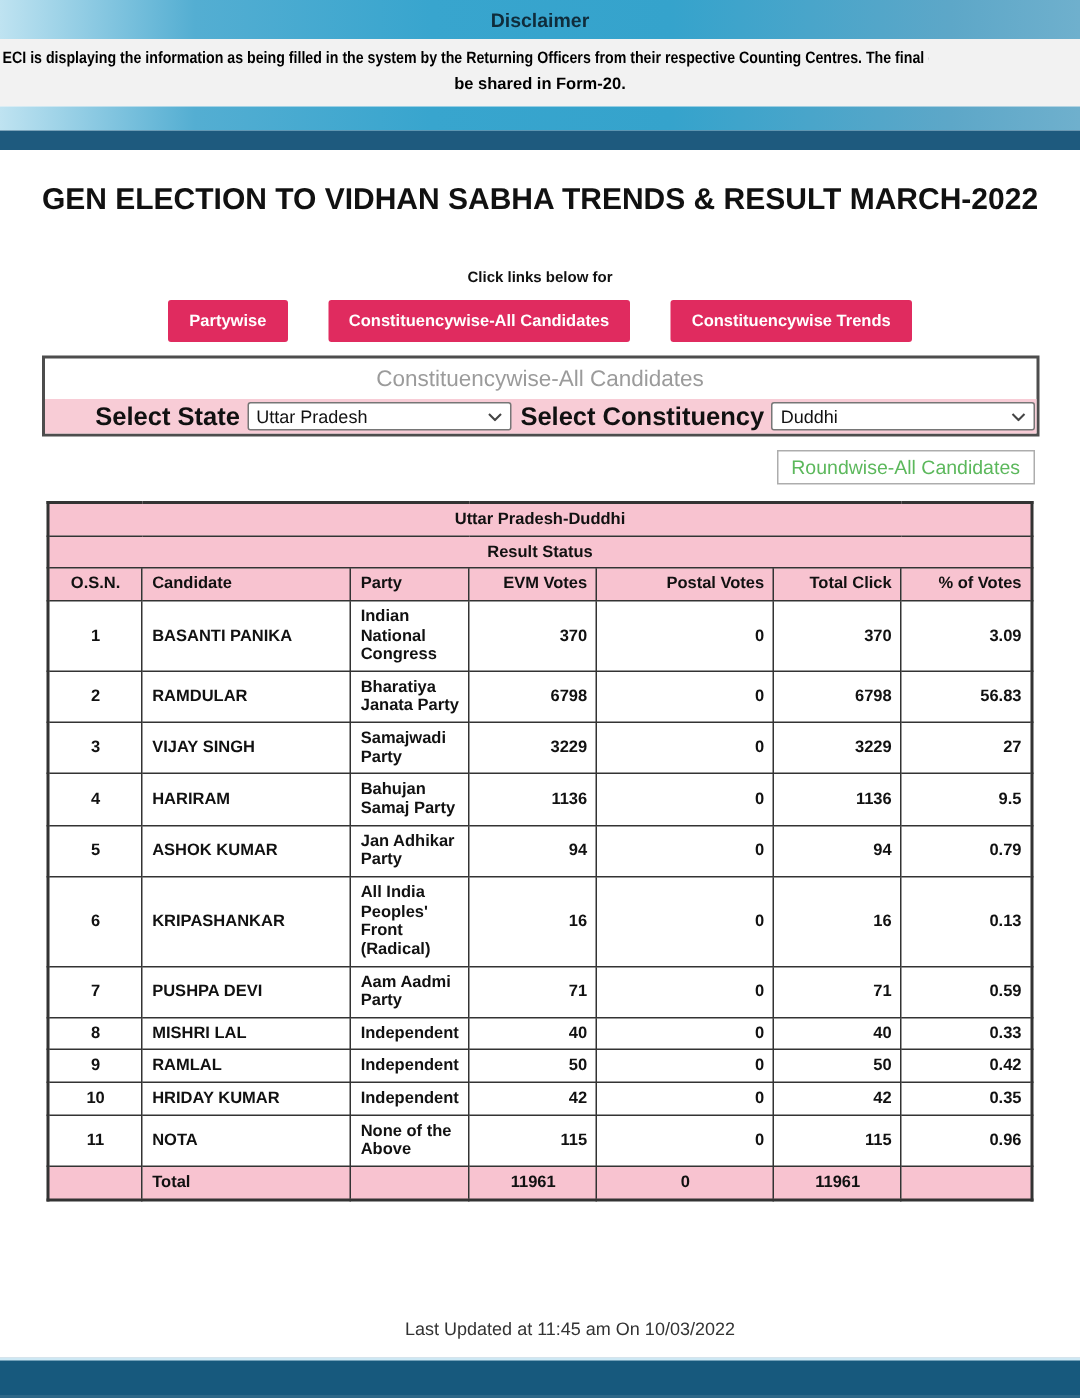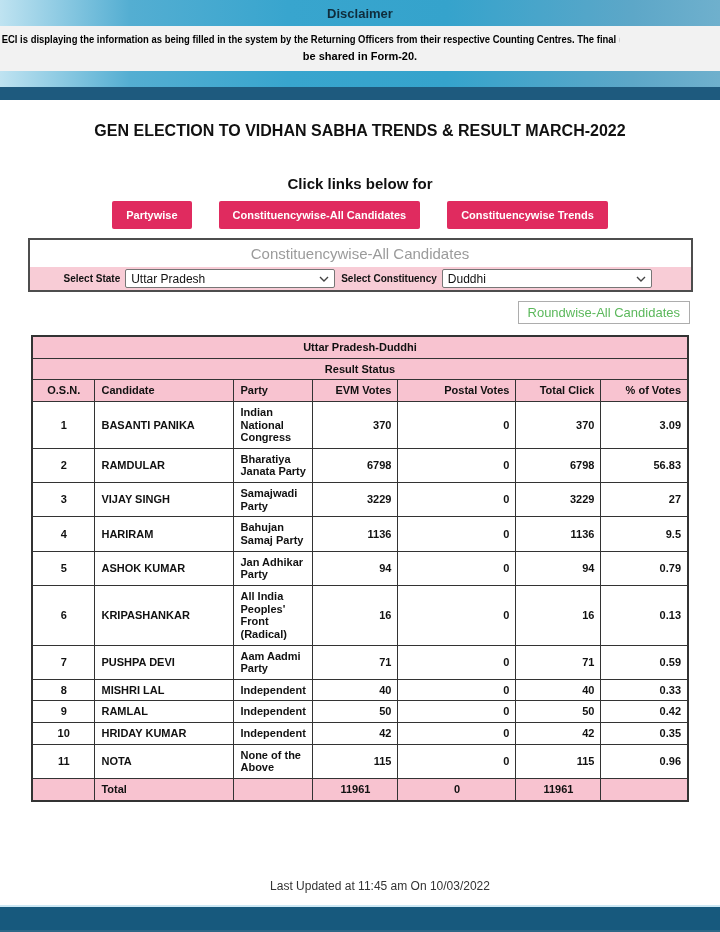--- a/index.html
+++ b/index.html
@@ -14,31 +14,31 @@
   .disclaimer-box { flex: 0 0 auto; background: #f2f2f2; padding: 7px 0 9px; color: #000; font-weight: bold; }
   .d-line1 { font-size: 11px; white-space: nowrap; overflow: hidden; padding-left: 2px;
              transform: scaleX(0.86); transform-origin: 0 50%; }
   .d-line2 { font-size: 11px; text-align: center; padding-top: 5px; }
   .band { height: 16px; flex: 0 0 auto;
     background: linear-gradient(90deg,#bfe3f1 0%,#54aed2 18%,#38a5ce 40%,#35a3cc 62%,#5da7c8 88%,#6fb0cd 100%); }
   .dark-bar { height: 13px; flex: 0 0 auto; background: #1e5a7e; }
 
   
   .content { flex: 1 1 auto; position: relative; background: #fff; }
-  h1.page-title { text-align: center; font-size: 16px; font-weight: bold; color: #111; padding-top: 22px; }
-  .caption { text-align: center; font-size: 15px; font-weight: bold; color: #111; margin-top: 35px; }
+  h1.page-title { text-align: center; font-size: 20px; font-weight: bold; color: #111; padding-top: 22px; }
+  .caption { text-align: center; font-size: 10px; font-weight: bold; color: #111; margin-top: 35px; }
   .nav-row { display: flex; justify-content: center; gap: 27px; margin-top: 9px; }
   .btn-pink { background: #e02b5f; color: #fff; border: none; border-radius: 2px; cursor: pointer;
               font-family: inherit; font-size: 11px; font-weight: bold; padding: 8px 14px; }
 
   
   .filter-panel { width: 665px; margin: 9px auto 0; border: 2px solid #4d4d4d; background: #fff; }
   .filter-title { text-align: center; color: #9b9b9b; font-size: 15px; padding: 5px 0 5px; }
   .filter-row { background: #f8ccd6; display: flex; align-items: center; height: 23px; padding-left: 34px; }
-  .filter-label { font-size: 10px; font-weight: bold; color: #111; padding-right: 5px; white-space: nowrap; }
+  .filter-label { font-size: 17px; font-weight: bold; color: #111; padding-right: 5px; white-space: nowrap; }
   .filter-label.second { padding-left: 6px; }
   .select { width: 210px; height: 19px; background: #fff; border: 1px solid #767676; border-radius: 2px;
             display: flex; align-items: center; justify-content: space-between; padding: 0 5px; cursor: pointer; }
   .select .val { font-size: 12px; color: #111; overflow: hidden; white-space: nowrap; }
   .chev { display: flex; align-items: center; }
 
   
   .roundwise-row { width: 660px; margin: 9px auto 0; text-align: right; }
   .btn-roundwise { background: #fff; border: 1px solid #adadad; color: #5cb85c; cursor: pointer;
                    font-family: inherit; font-size: 13px; padding: 3px 9px; }

